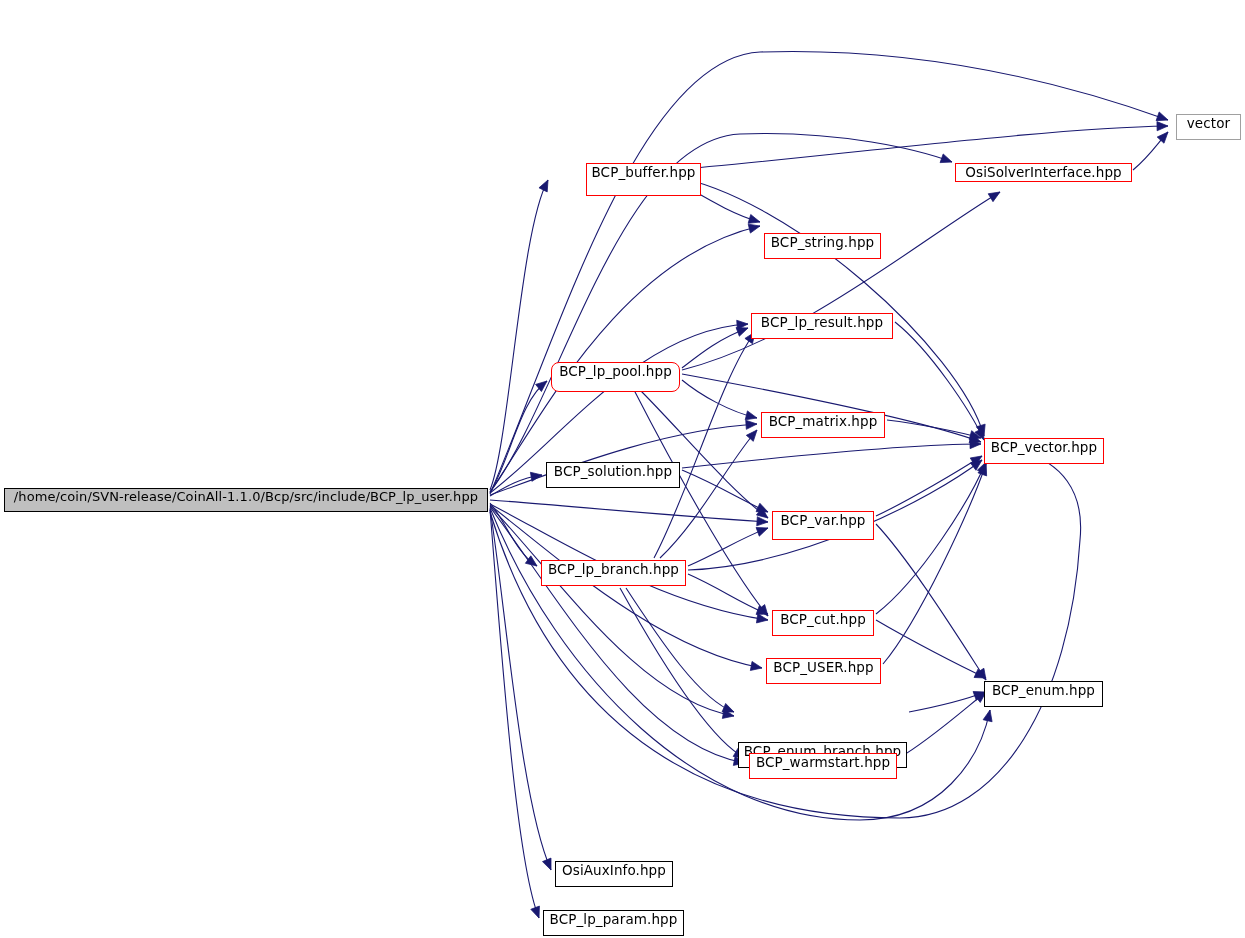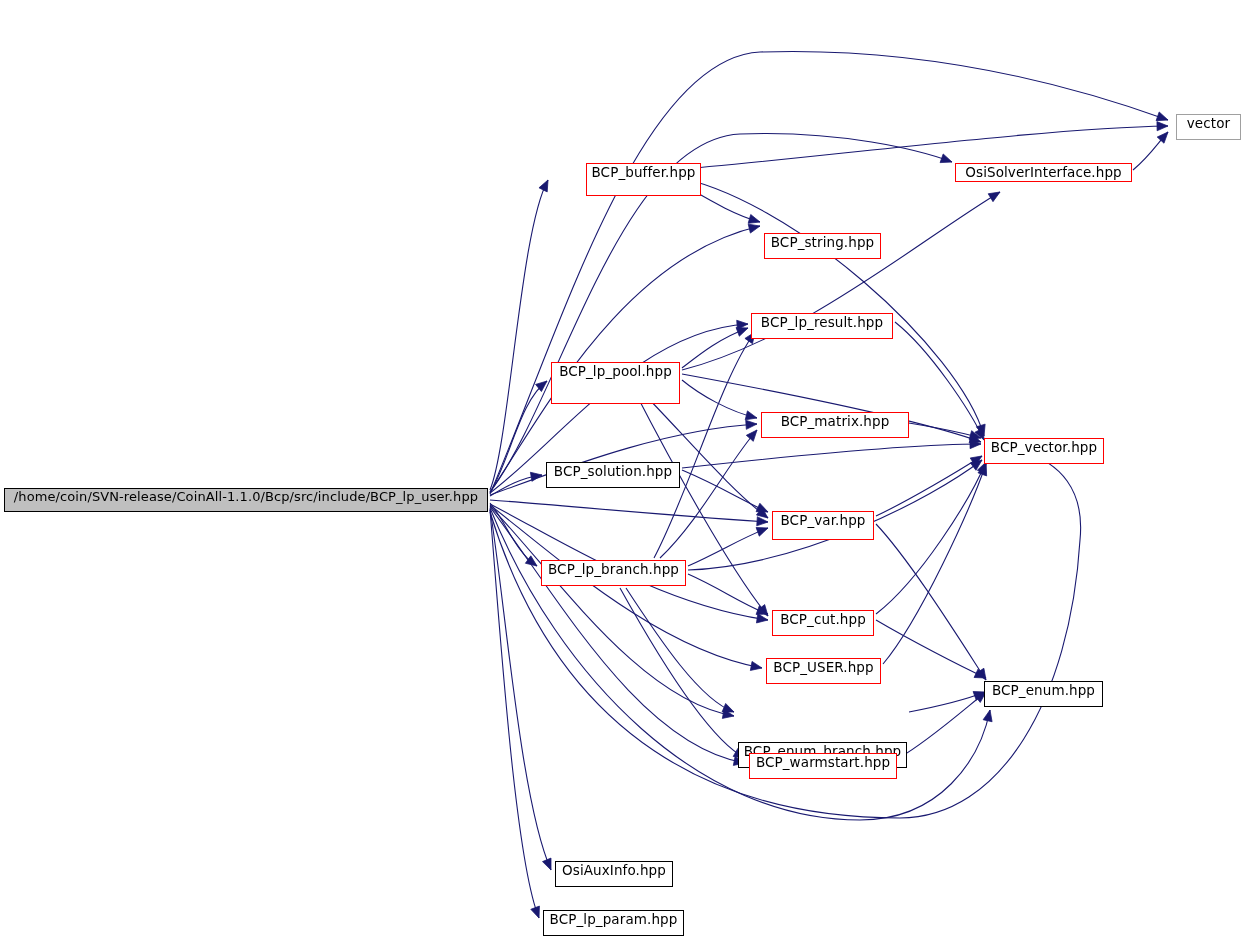--- a/index.html
+++ b/index.html
@@ -169,24 +169,24 @@
       </div>
       <div class="node red" style="left: 554px; top: 163px; width: 115px; height: 33px; margin-left: 32px;">
         <span>BCP_buffer.hpp</span>
       </div>
       <div class="node red" style="left: 764px; top: 213px; width: 117px; height: 26px; margin-top: 20px;">
         <span>BCP_string.hpp</span>
       </div>
       <div class="node red" style="left: 751px; top: 313px; width: 142px; height: 26px;">
         <span>BCP_lp_result.hpp</span>
       </div>
-      <div class="node red" style="left: 551px; top: 362px; width: 129px; height: 42px;">
+      <div class="node red" style="left: 551px; top: 362px; width: 129px; height: 30px; border-radius: 8px;">
         <span>BCP_lp_pool.hpp</span>
       </div>
-      <div class="node red" style="left: 761px; top: 412px; width: 148px; height: 26px;">
+      <div class="node red" style="left: 761px; top: 412px; width: 124px; height: 26px;">
         <span>BCP_matrix.hpp</span>
       </div>
       <div class="node red" style="left: 984px; top: 438px; width: 120px; height: 26px;">
         <span>BCP_vector.hpp</span>
       </div>
       <div class="node" style="left: 546px; top: 462px; width: 134px; height: 26px;">
         <span>BCP_solution.hpp</span>
       </div>
       <div class="node red" style="left: 772px; top: 511px; width: 102px; height: 29px;">
         <span>BCP_var.hpp</span>

